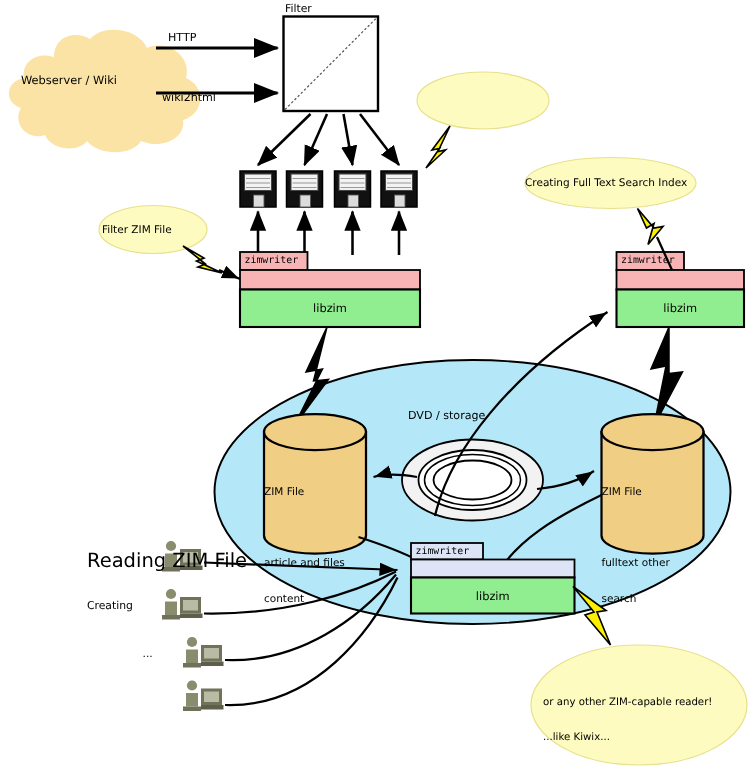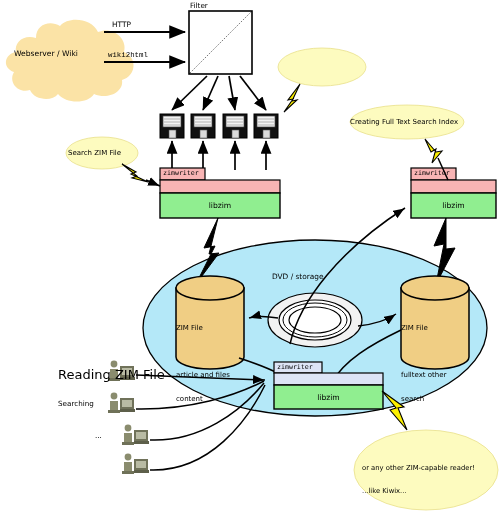--- a/index.html
+++ b/index.html
@@ -265,24 +265,24 @@
       <ellipse cx="426" cy="470" rx="72" ry="40" fill="#fdfbbf" stroke="#e8e08a" stroke-width="0.8"></ellipse>
     </g>
   </svg>
 
   <div class="lbl lbl-c" style="left:14px; top:50px; width:100px; font-size:7.6px;">Webserver / Wiki</div>
 
   <div class="lbl lbl-c" style="left:190px; top:2px; width:62px; font-size:7.2px;">Filter</div>
 
   <div class="lbl lbl-c" style="left:112px; top:21px; width:66px; font-size:7.4px;">HTTP</div>
 
-  <div class="lbl lbl-c" style="left:108px; top:51px; width:74px; font-size:7.4px;font-family:Liberation Mono, monospace;">wiki2html</div>
-
-
-  <div class="lbl lbl-c" style="left:68px; top:149px; width:68px; font-size:7px;">Search ZIM File</div>
+  <div class="lbl lbl-c" style="left:108px; top:61px; width:74px; font-size:7.4px;">wiki2html</div>
+
+
+  <div class="lbl lbl-c" style="left:68px; top:149px; width:68px; font-size:7px;">Filter ZIM File</div>
 
   <div class="lbl lbl-c" style="left:350px; top:118px; width:104px; font-size:7px;">Creating Full Text Search Index</div>
 
   <div class="lbl mono" style="left:163px; top:170px; font-size:6.6px;">zimwriter</div>
 
   <div class="box-label" style="left:160px; top:193px; width:120px; height:25px; font-size:7.6px;">libzim</div>
 
   <div class="lbl mono" style="left:414px; top:170px; font-size:6.6px;">zimwriter</div>
 
   <div class="box-label" style="left:411px; top:193px; width:85px; height:25px; font-size:7.6px;">libzim</div>
@@ -302,21 +302,21 @@
     <div>fulltext other</div>
     <div>search</div>
   </div>
 
   <div class="lbl mono" style="left:277px; top:364px; font-size:6.6px;">zimwriter</div>
 
   <div class="box-label" style="left:274px; top:385px; width:109px; height:24px; font-size:7.6px;">libzim</div>
 
   <div class="lbl" style="left:58px; top:368px; font-size:13px;">Reading ZIM File</div>
 
-  <div class="lbl" style="left:58px; top:400px; font-size:7.2px;">Searching</div>
+  <div class="lbl" style="left:58px; top:400px; font-size:7.2px;">Creating</div>
 
   <div class="lbl" style="left:95px; top:432px; font-size:7.2px;">...</div>
 
   <div class="lbl lbl-c" style="left:362px; top:449px; width:130px; font-size:6.8px;">
     <div>or any other ZIM-capable reader!</div>
     <div>...like Kiwix...</div>
     <div style="height:9px;"></div>
     
   </div>
 

